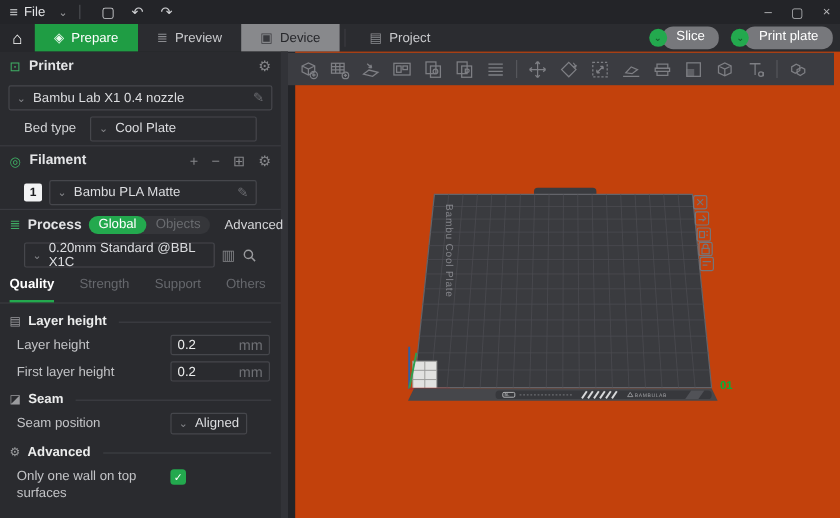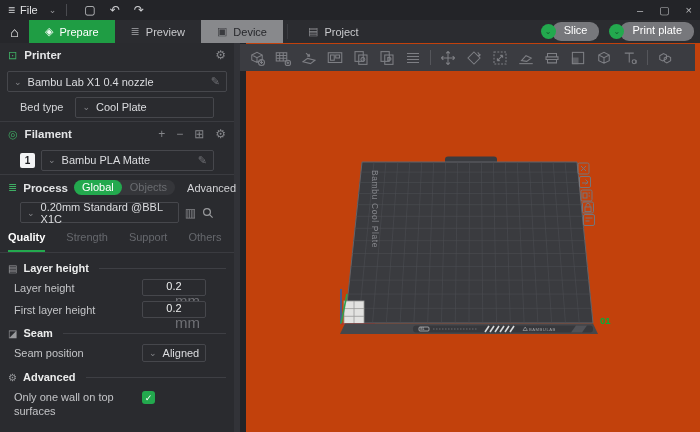--- a/index.html
+++ b/index.html
@@ -80,24 +80,24 @@
   .qtabs { display:flex; gap:0; padding:0 8px; margin-top:8px; border-bottom:1px solid #3a3b40; height:22px; }
   .qtab { color:#66686d; padding:0 0 4px; margin-right:21px; }
   .qtab.active { color:#fff; font-weight:bold; border-bottom:2px solid #23a94e; }
 
   .group-header { display:flex; align-items:center; gap:6px; padding:0 8px; margin-top:9px; }
   .group-header .gicon { color:#9a9b9e; font-size:10px; }
   .group-header .gtitle { color:#eceded; font-weight:bold; }
   .group-header .rule { flex:1; height:1px; background:#3e3f44; margin-left:4px; }
   .setting-row { display:flex; align-items:center; padding:0 8px 0 14px; margin-top:5px; }
   .setting-label { color:#c3c4c7; width:128px; }
-  .num-input { width:64px; height:17px; border:1px solid #46474c; border-radius:2px;
-               display:flex; align-items:center; padding:0 5px; background:#2a2b2f;flex-direction:column; }
+  .num-input { width:83px; height:17px; border:1px solid #46474c; border-radius:2px;
+               display:flex; align-items:center; padding:0 5px; background:#2a2b2f; }
   .num-input .val { color:#eceded; }
-  .num-input .unit { margin-left:auto; color:#6f7075; font-size:15px; }
+  .num-input .unit { margin-left:auto; color:#6f7075; font-size:12px; }
   .mini-select { width:64px; height:18px; }
   .checkbox { width:13px; height:13px; background:#23a94e; border-radius:3px; color:#fff;
               display:flex; align-items:center; justify-content:center; font-size:9px; }
   .wrap-label { width:110px; line-height:1.25; }
 
   
   .viewport { position:absolute; left:246px; top:43px; right:0; bottom:0; background:#c2410c; }
   .vtoolbar { position:absolute; left:-6px; top:1px; width:455px; height:27px; background:#3b3c41;
               display:flex; align-items:center; padding:0 8px; gap:8px; }
   .ti { width:18px; height:18px; display:flex; align-items:center; justify-content:center; }

